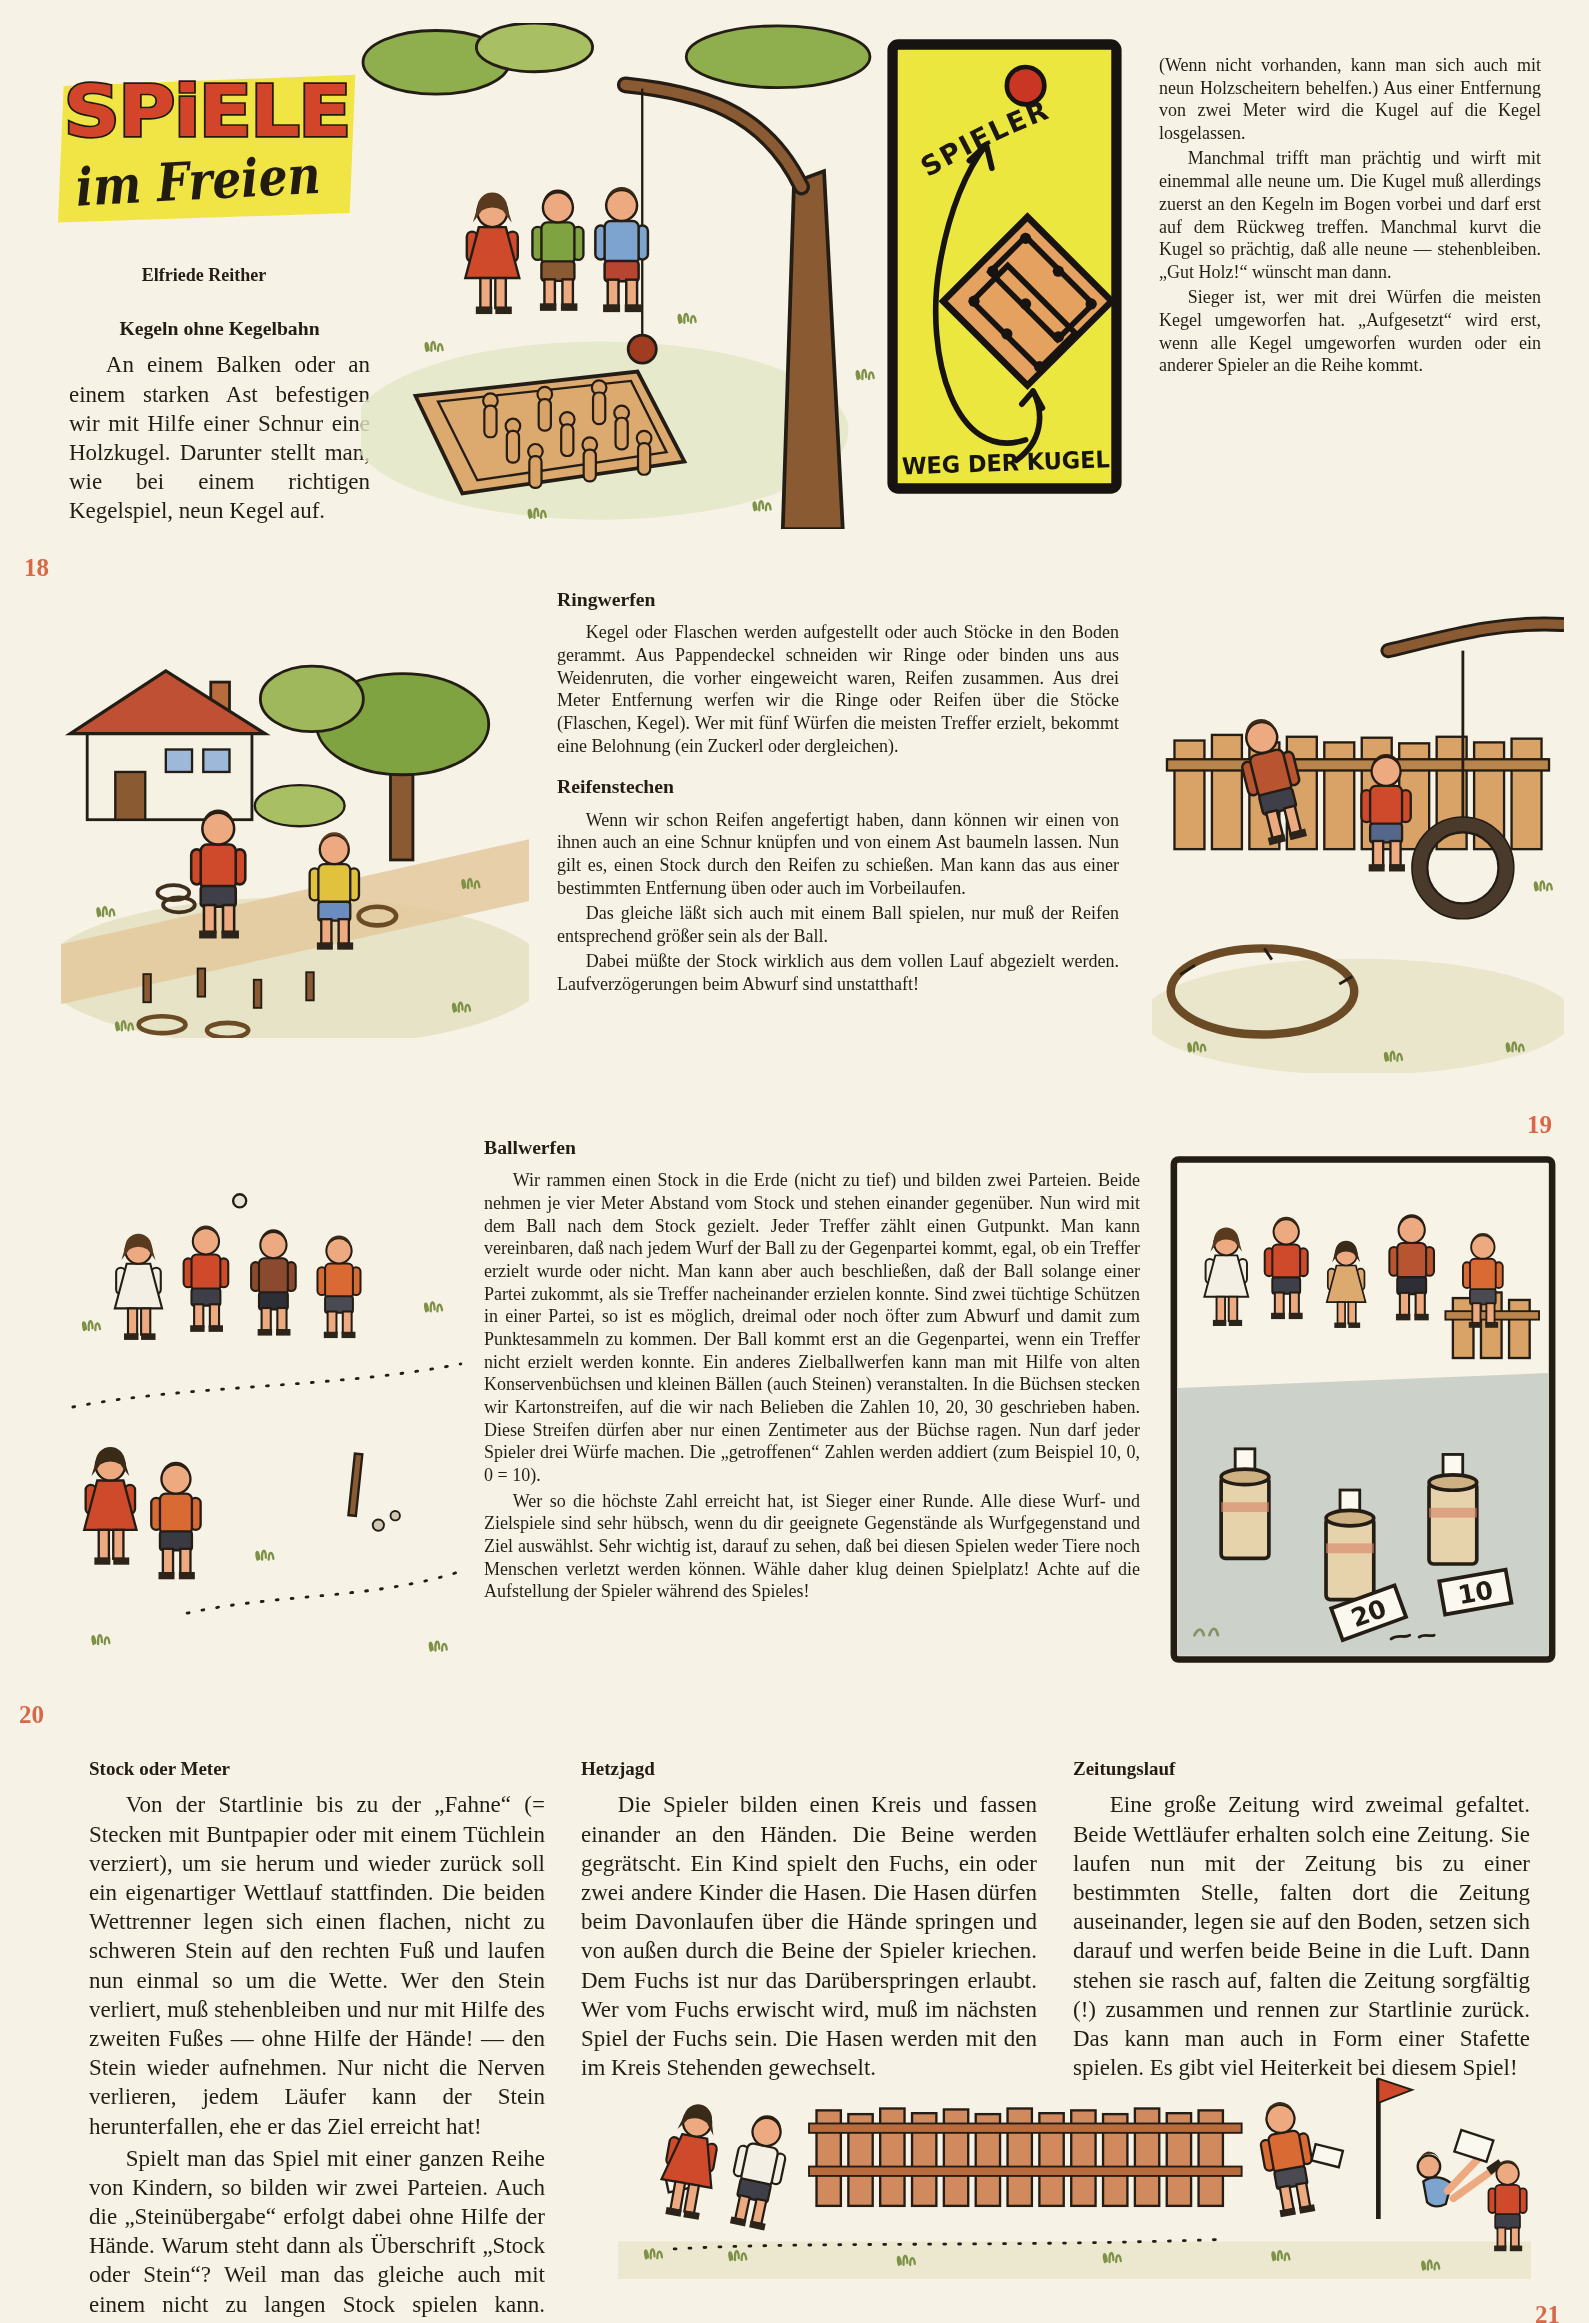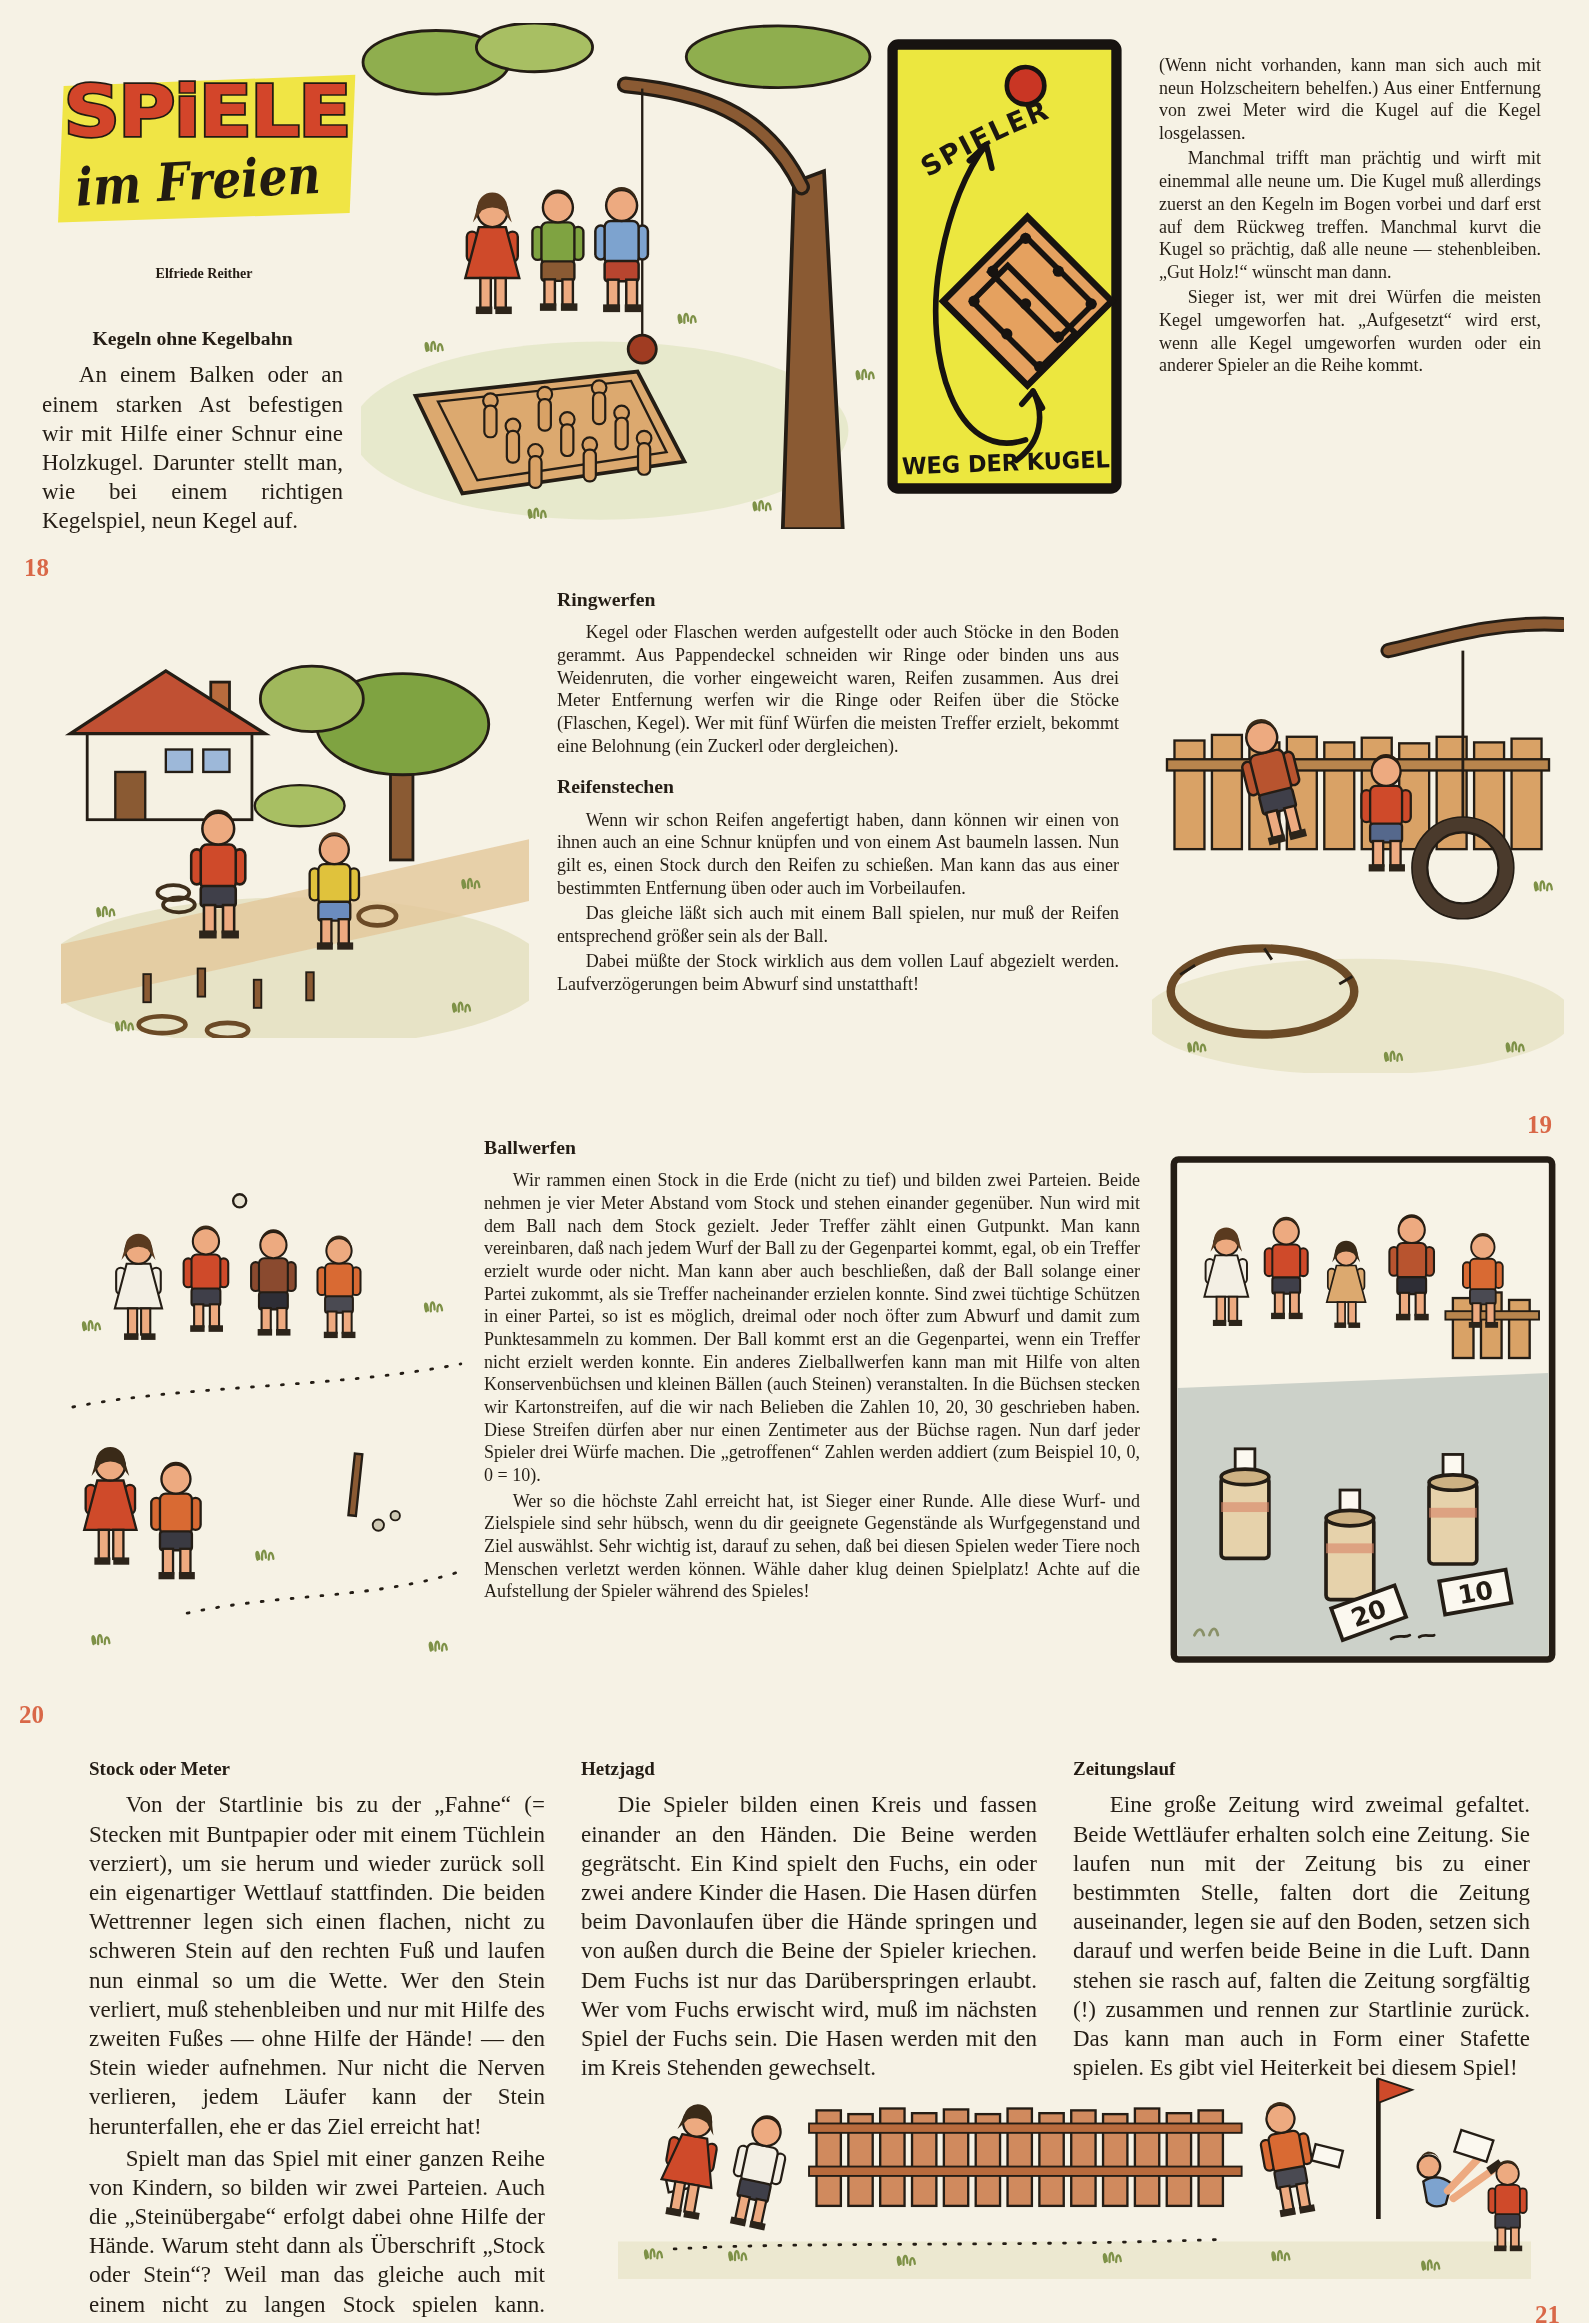--- a/index.html
+++ b/index.html
@@ -10,21 +10,21 @@
     font-family:"Liberation Serif", serif; color:#241d15;
   }
   .abs { position:absolute; }
   .tcol p { text-align:justify; font-size:23px; line-height:1.27; margin:0 0 2.8px 0; }
   .tcol p.ind { text-indent:1.6em; }
   .tcol.big p { font-size:18px; line-height:1.26; }
   .tcol.mid p { font-size:18px;   line-height:1.26; }
   h3.head { font-size:19.7px; font-weight:bold; margin:0 0 10.3px 0; }
   .tcol p + h3.head { margin-top:18px; }
   .center { text-align:center; }
-  .author { font-size:14px; font-weight:bold; }
+  .author { font-size:18px; font-weight:bold; }
   .pagenum { font-size:25px; font-weight:bold; color:#d96848;margin-top:24px; }
   svg { display:block; }
   svg text { user-select:none; }
 </style>
 </head>
 <body>
 
 <div class="page">
 
   <svg width="0" height="0" style="position:absolute" aria-hidden="true">
@@ -73,21 +73,21 @@
       <polygon points="12,62 324,50 318,198 6,208" fill="#f0e545"></polygon>
       <text x="12" y="116" textLength="306" lengthAdjust="spacingAndGlyphs" style="font-family:'DejaVu Sans',sans-serif;font-weight:bold;font-size:76px;fill:#d3452a;stroke:#221b12;stroke-width:3.5px;paint-order:stroke;letter-spacing:-2px">SPiELE</text>
       <text x="26" y="190" textLength="262" lengthAdjust="spacingAndGlyphs" transform="rotate(-3 26 190)" style="font-family:'DejaVu Serif',serif;font-style:italic;font-weight:bold;font-size:56px;fill:#221b12">im Freien</text>
     </svg>
   </div>
 
   <div class="abs center" style="left:54px; top:265px; width:300px;">
     <span class="author">Elfriede Reither</span>
   </div>
 
-  <div class="abs tcol" style="left:42px; top:317px; width:301px;margin-top:10px;">
+  <div class="abs tcol" style="left:69px; top:317px; width:301px;">
     <h3 class="head center">Kegeln ohne Kegelbahn</h3>
     <p class="ind">An einem Balken oder an einem starken Ast befestigen wir mit Hilfe einer Schnur eine Holzkugel. Darunter stellt man, wie bei einem richtigen Kegelspiel, neun Kegel auf.</p>
   </div>
 
   <div class="abs" style="left:361px; top:23.4px;">
     <svg viewBox="0 0 560 540" width="525" height="506">
       <ellipse cx="255" cy="435" rx="265" ry="95" fill="#e3e6c6" opacity="0.8"></ellipse>
       <ellipse cx="80" cy="42" rx="78" ry="34" fill="#8fae4e" stroke="#241d15" stroke-width="3"></ellipse>
       <ellipse cx="185" cy="26" rx="62" ry="26" fill="#a8bf63" stroke="#241d15" stroke-width="3"></ellipse>
       <ellipse cx="445" cy="36" rx="98" ry="33" fill="#8fae4e" stroke="#241d15" stroke-width="3"></ellipse>

